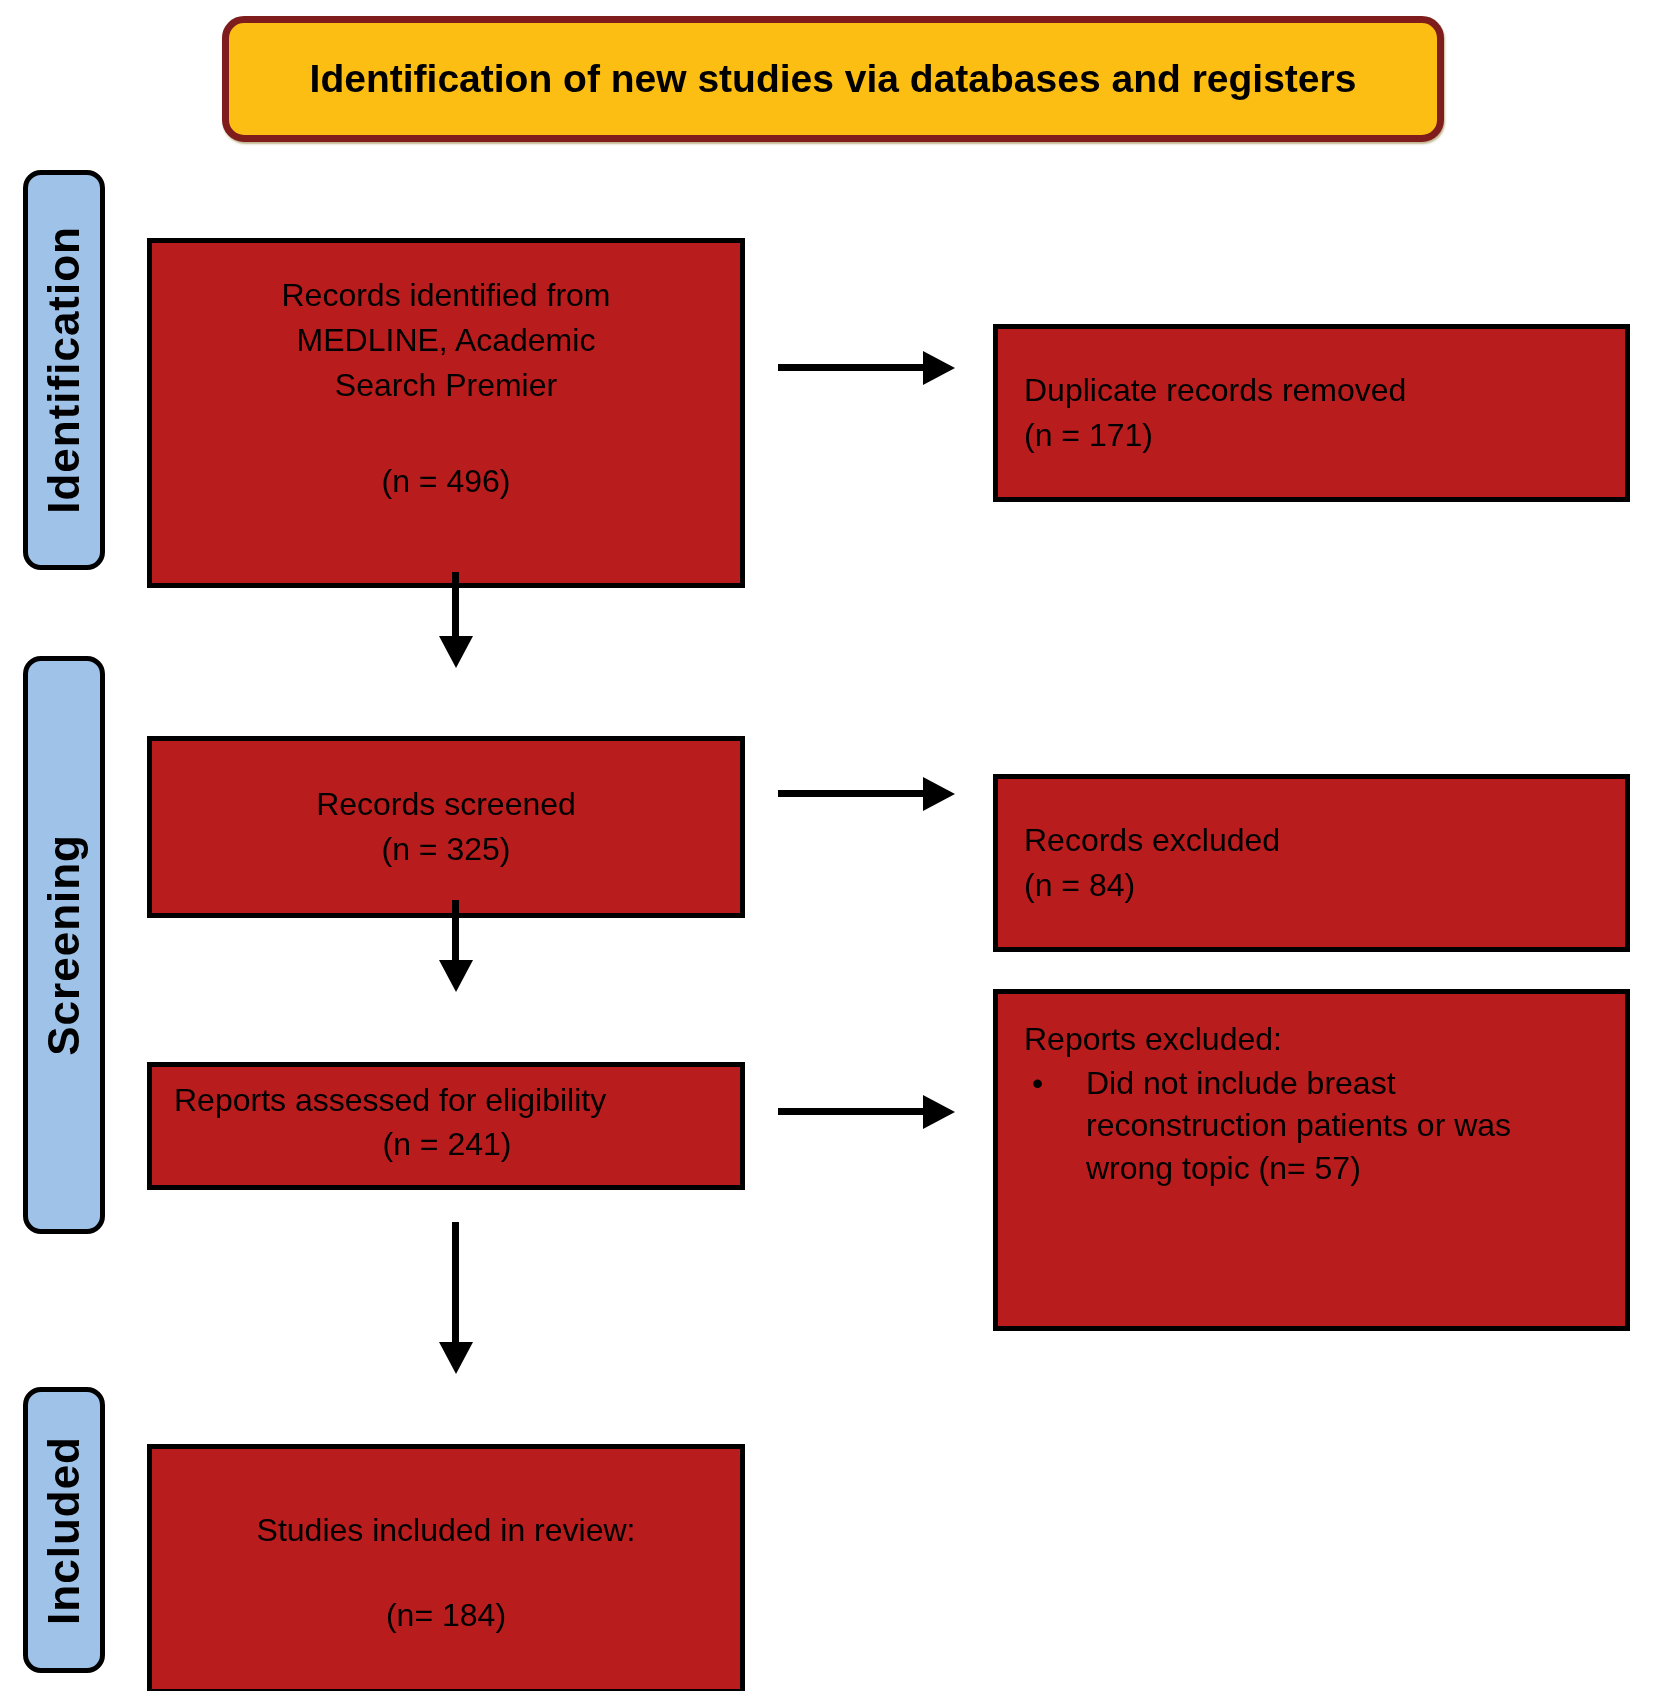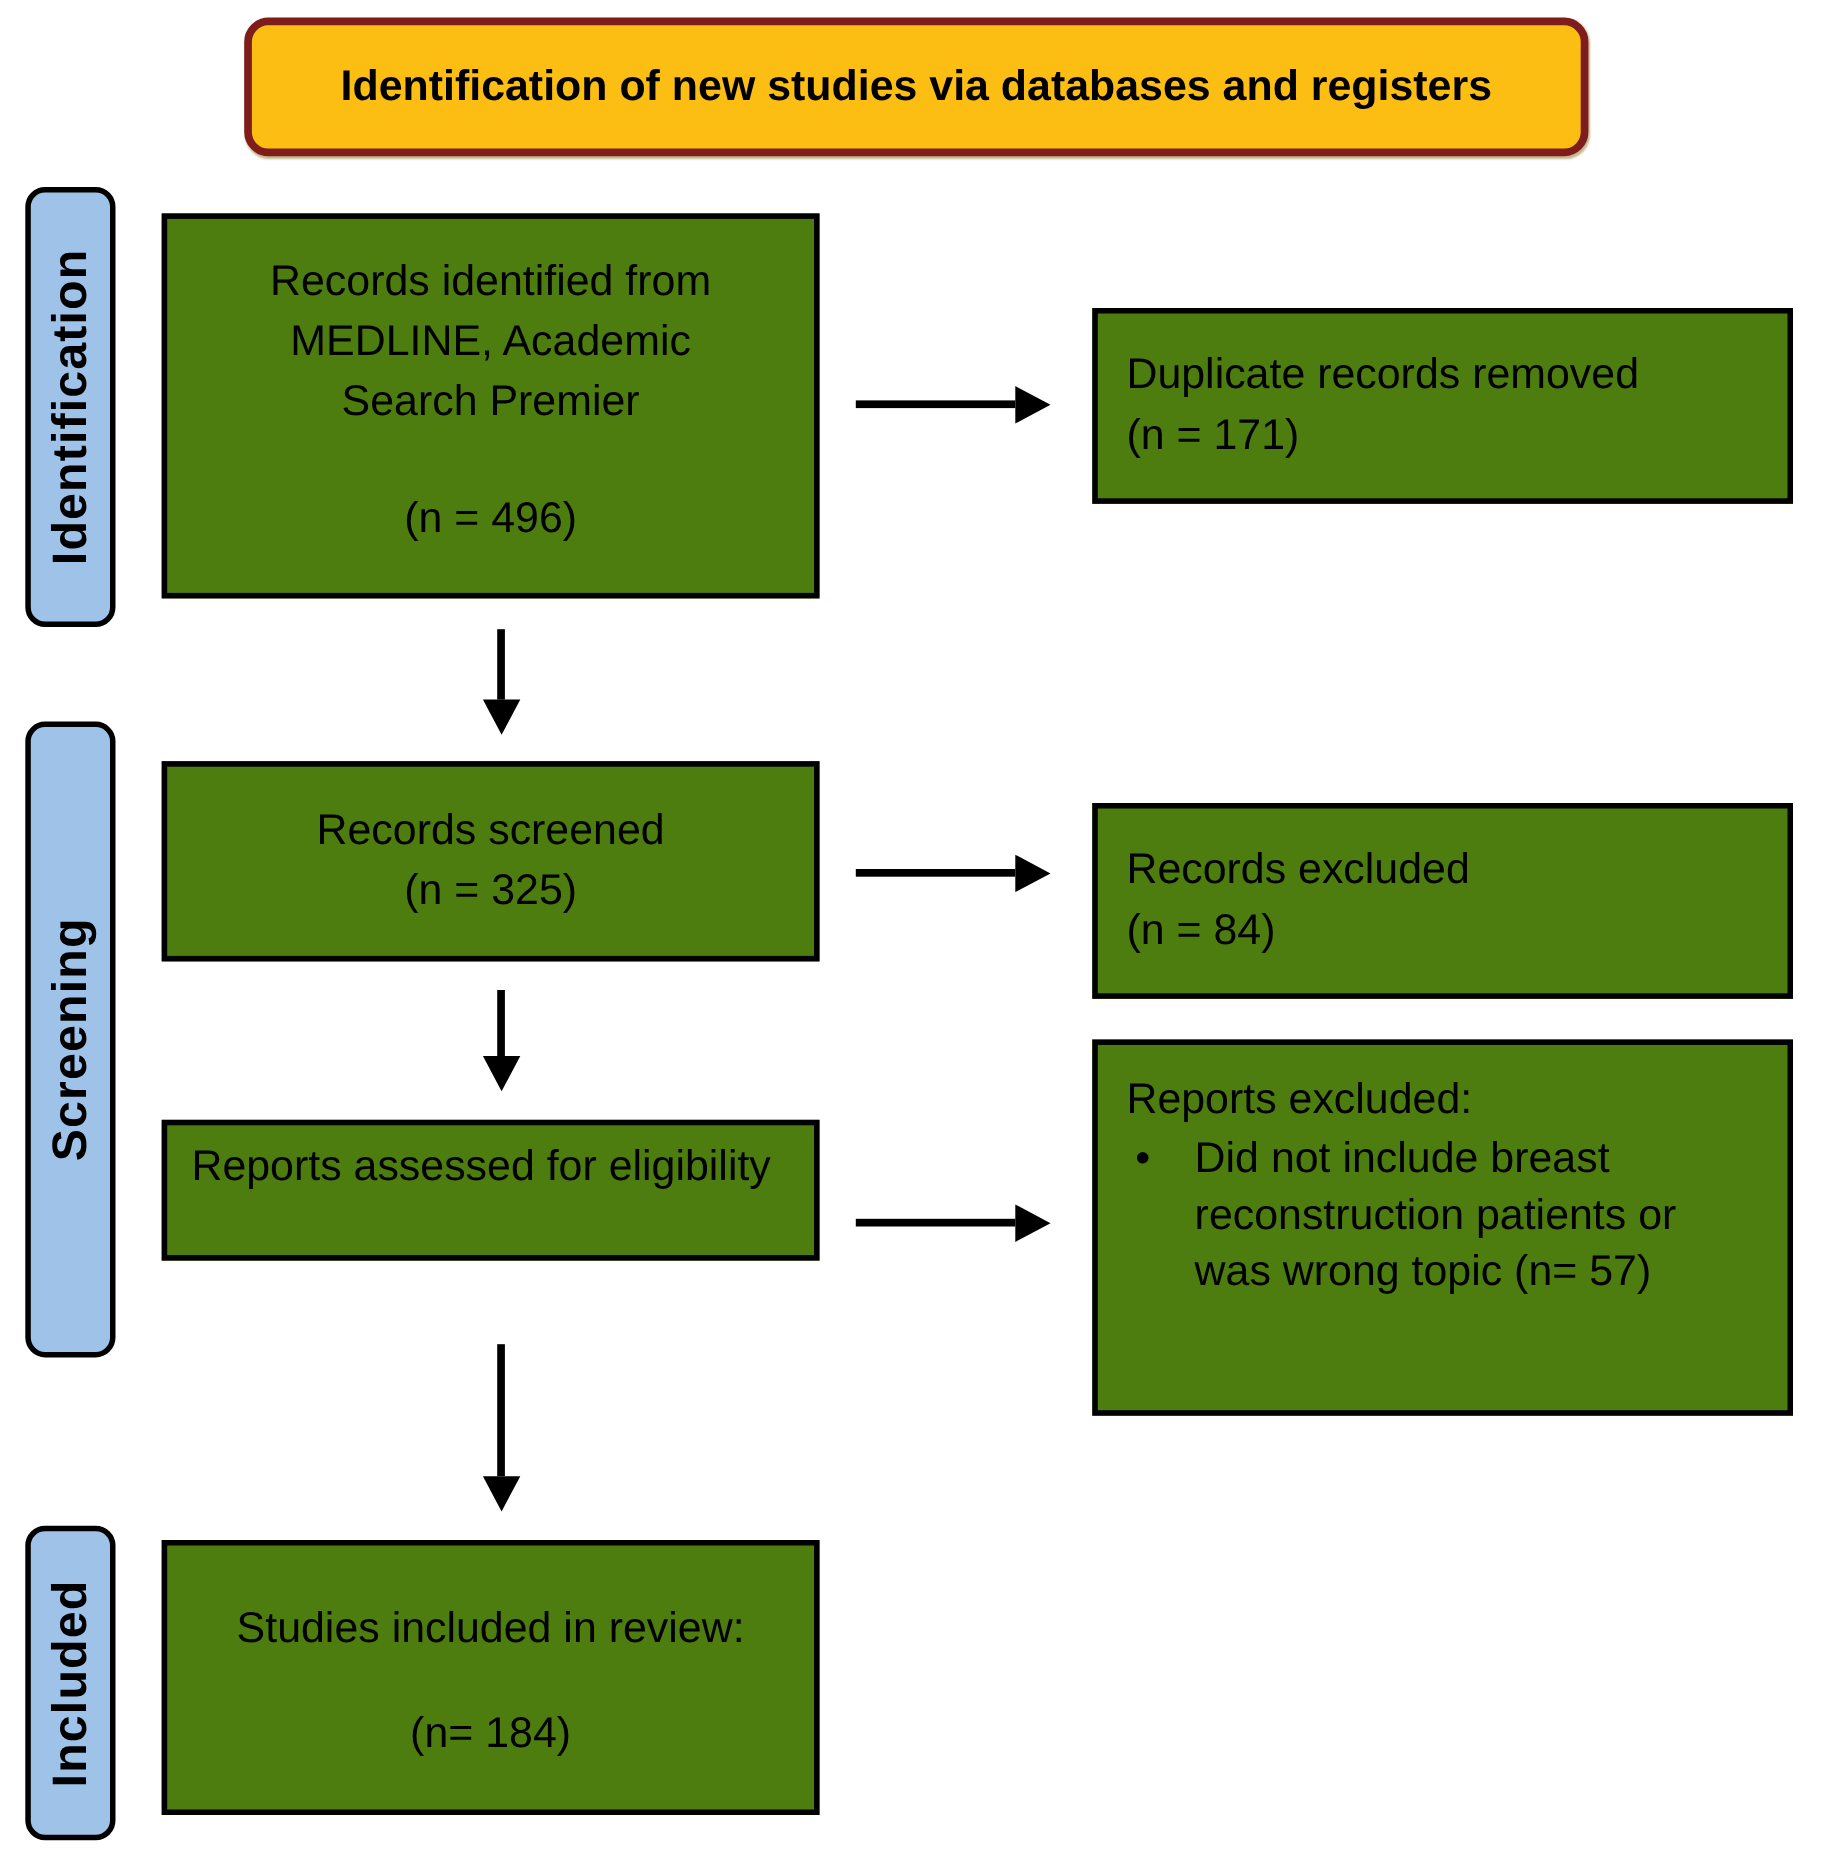--- a/index.html
+++ b/index.html
@@ -45,25 +45,26 @@
     font-size: 44px;
     letter-spacing: 1px;
     white-space: nowrap;
   }
   .stage-identification { top: 170px; height: 400px; }
   .stage-screening      { top: 656px; height: 578px; }
   .stage-included       { top: 1387px; height: 286px; }
   
   .fbox {
     position: absolute;
-    background: #4d7c0f;
+    background: #b91c1c;
     border: 5px solid #000;
     box-sizing: border-box;
-    font-size: 39px;
+    font-size: 32px;
     line-height: 1.4;
+    margin-top: 44px;
   }
   .col-left  { left: 147px; width: 598px; }
   .col-right { left: 993px; width: 637px; }
 
   .box-records-identified { top: 194px; height: 350px; text-align: center; padding-top: 30px; }
   .box-records-identified .count { margin-top: 52px; }
 
   .box-duplicates { top: 280px; height: 178px; display: flex; flex-direction: column; justify-content: center; padding-left: 26px; padding-right: 10px; }
 
   .box-records-screened { top: 692px; height: 182px; display: flex; flex-direction: column; justify-content: center; text-align: center; }
@@ -140,20 +141,21 @@
     <div class="count">(n = 496)</div>
   </div>
 
   <div class="fbox col-left box-records-screened">
     <div>Records screened</div>
     <div>(n = 325)</div>
   </div>
 
   <div class="fbox col-left box-reports-assessed">
     <div>Reports assessed for eligibility</div>
+    <div class="count">(n = 241)</div>
   </div>
 
   <div class="fbox col-left box-studies-included">
     <div>Studies included in review:</div>
     <div>(n= 184)</div>
   </div>
 
   <div class="fbox col-right box-duplicates">
     <div>Duplicate records removed</div>
     <div>(n = 171)</div>

